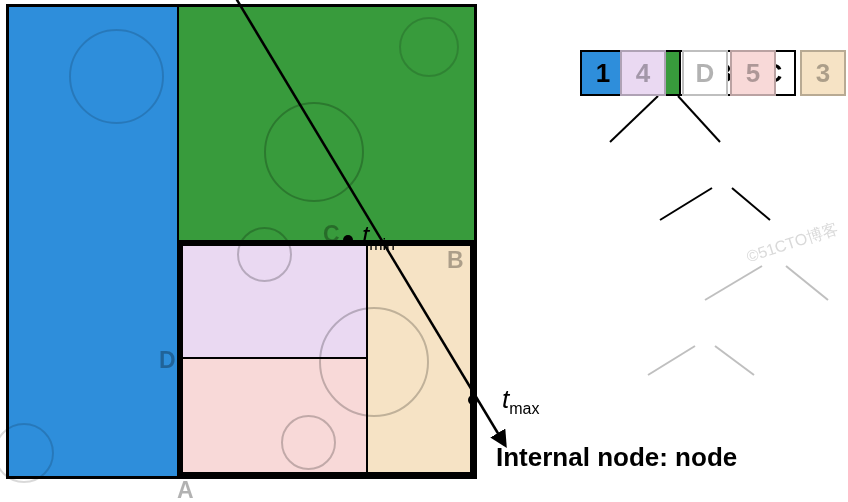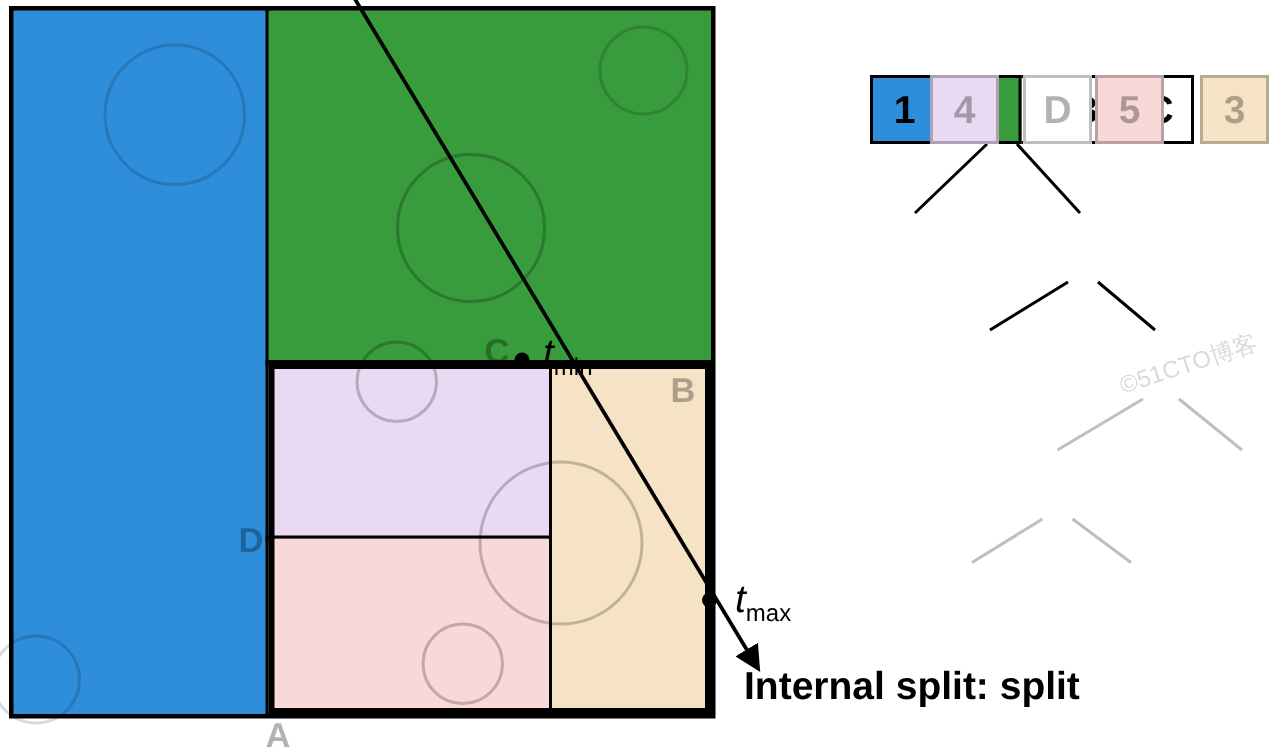--- a/index.html
+++ b/index.html
@@ -86,25 +86,25 @@
     </marker>
   </defs>
   <line x1="234" y1="-5" x2="505" y2="445" stroke="#000" stroke-width="2.5" marker-end="url(#arr)"></line>
   <circle cx="348" cy="240" r="5" fill="#000"></circle>
   <circle cx="473" cy="400" r="5" fill="#000"></circle>
 </svg>
 
 <div class="math" style="left:362px;top:220px">
   t<sub>min</sub>
 </div>
-<div class="math" style="left:490px;top:384px">
+<div class="math" style="left:502px;top:384px">
   t<sub>max</sub>
 </div>
 
-<div class="caption" style="left:496px;top:442px">Internal split: split</div>
+<div class="caption" style="left:496px;top:442px">Internal node: node</div>
 
 <div class="tree">
   <svg viewBox="0 0 300 360">
     <g stroke="#000" stroke-width="2">
       <line x1="118" y1="46" x2="70" y2="92"></line>
       <line x1="138" y1="46" x2="180" y2="92"></line>
       <line x1="172" y1="138" x2="120" y2="170"></line>
       <line x1="192" y1="138" x2="230" y2="170"></line>
     </g>
     <g stroke="rgba(0,0,0,.25)" stroke-width="2">

